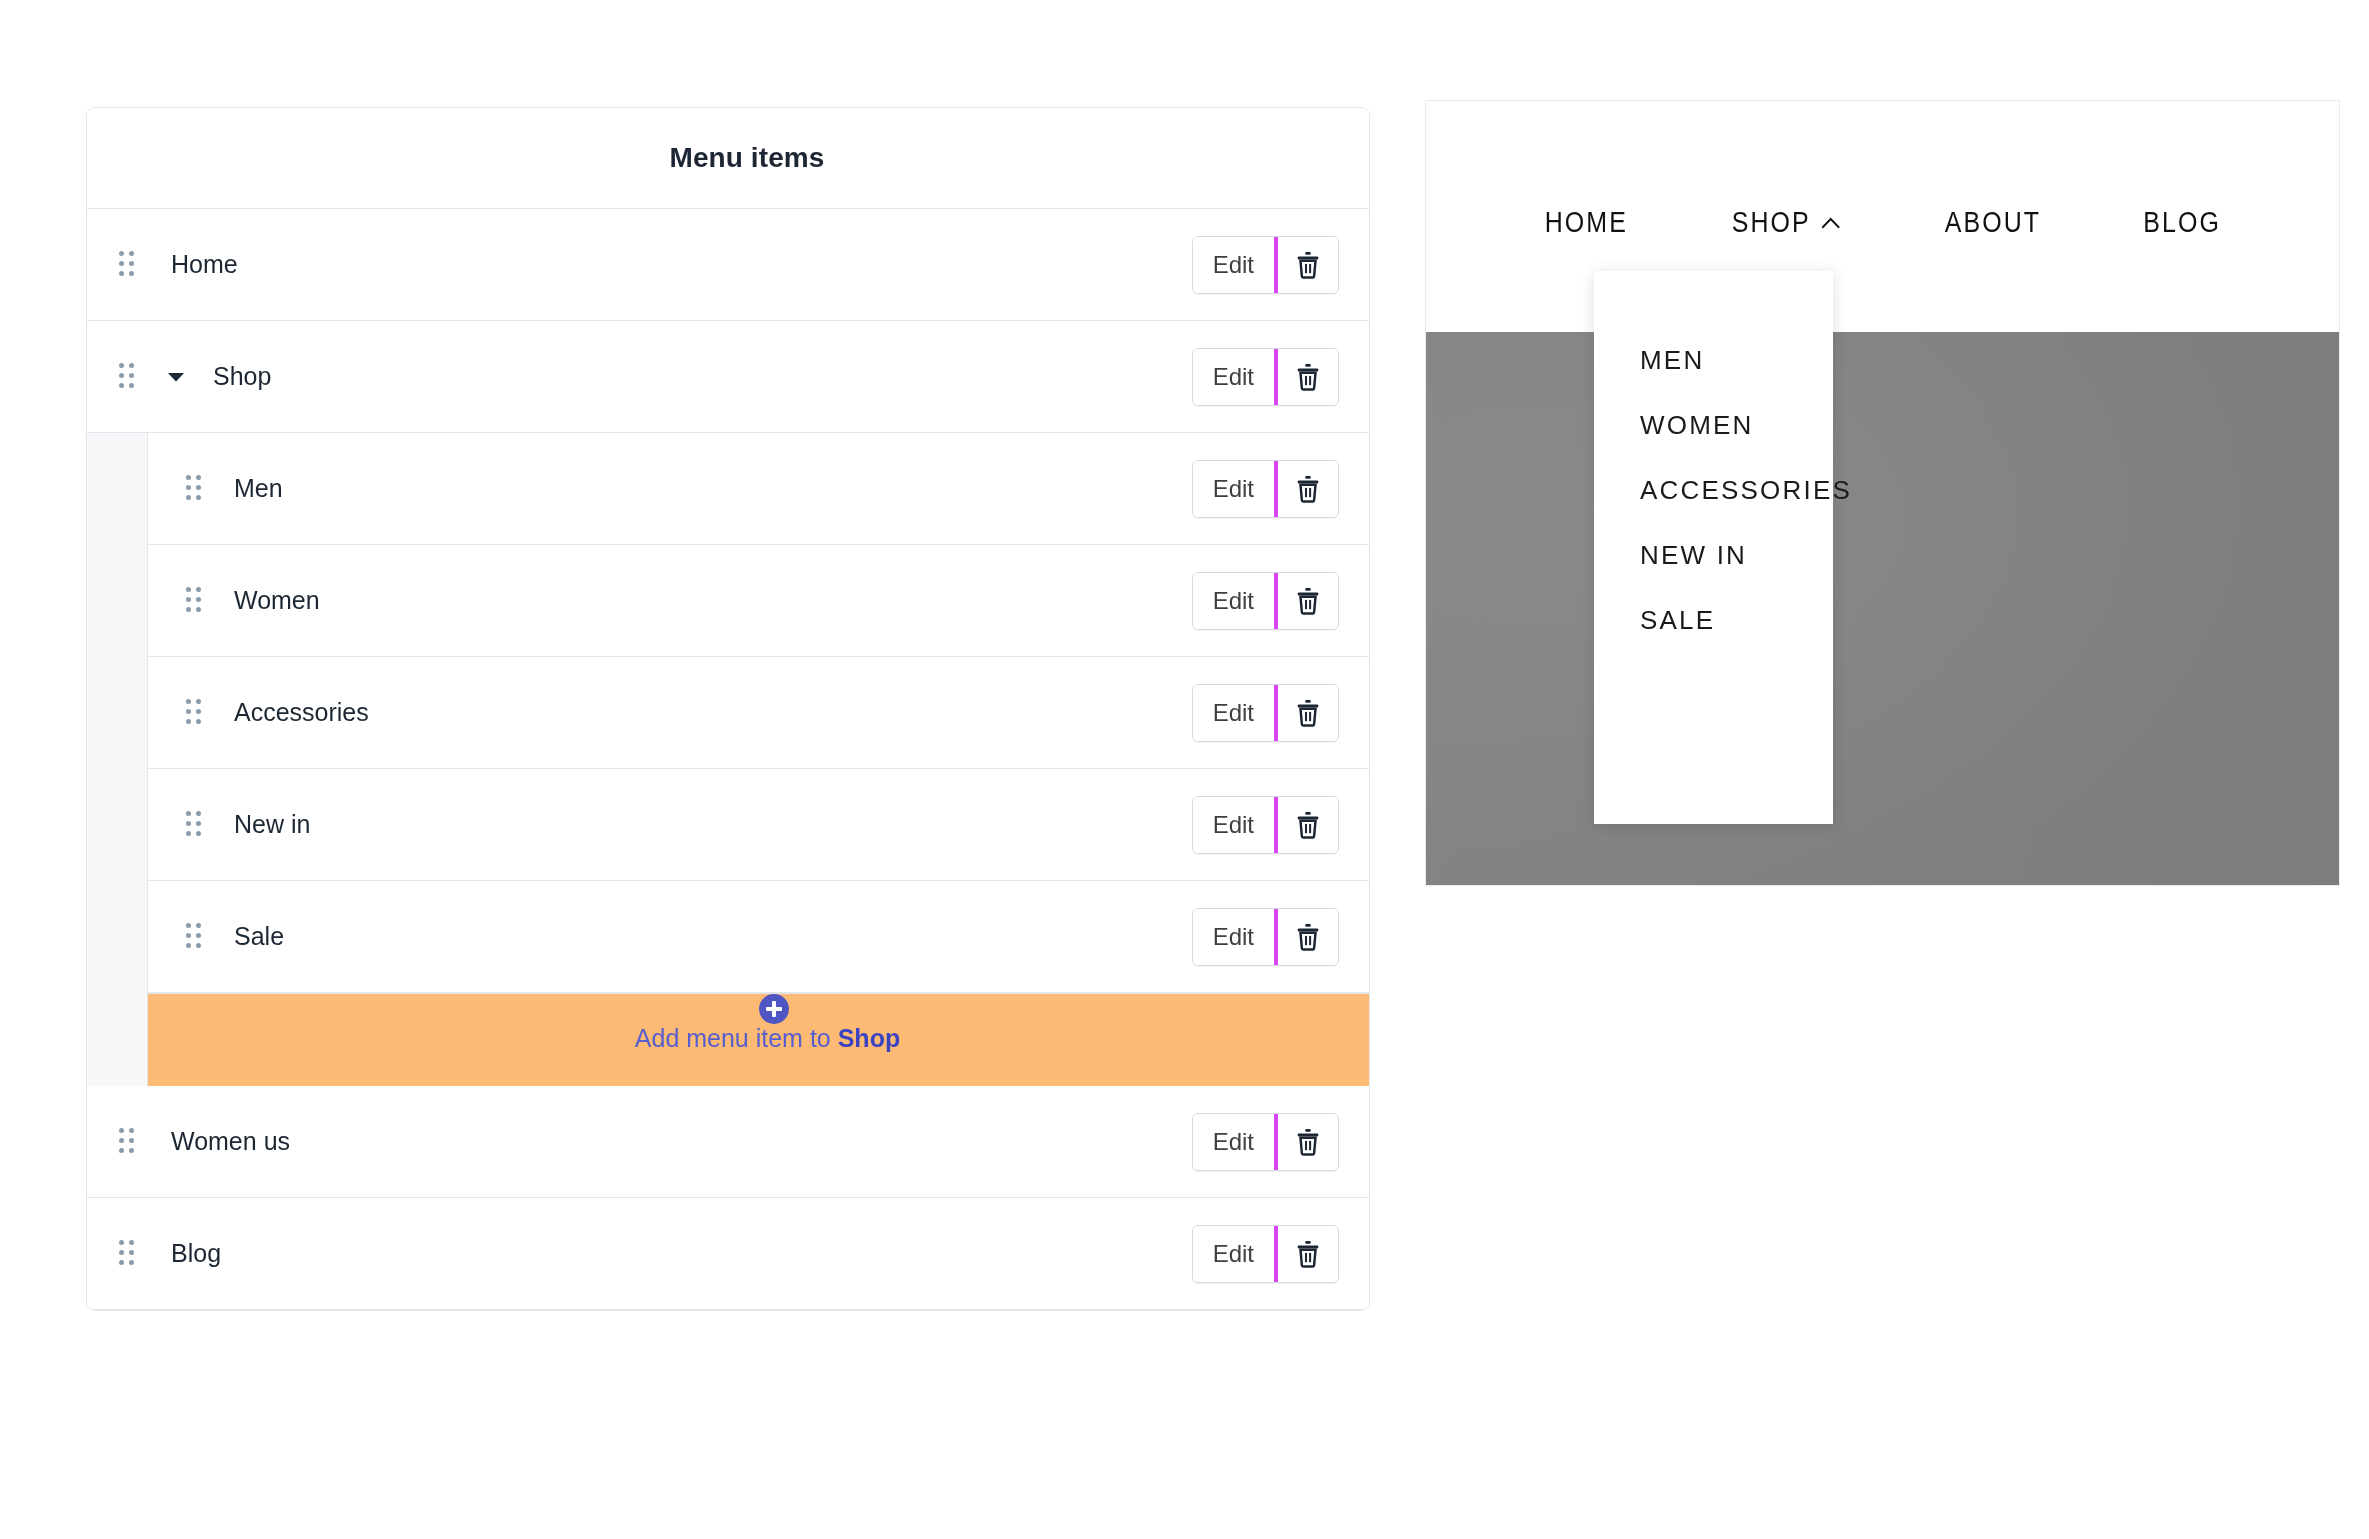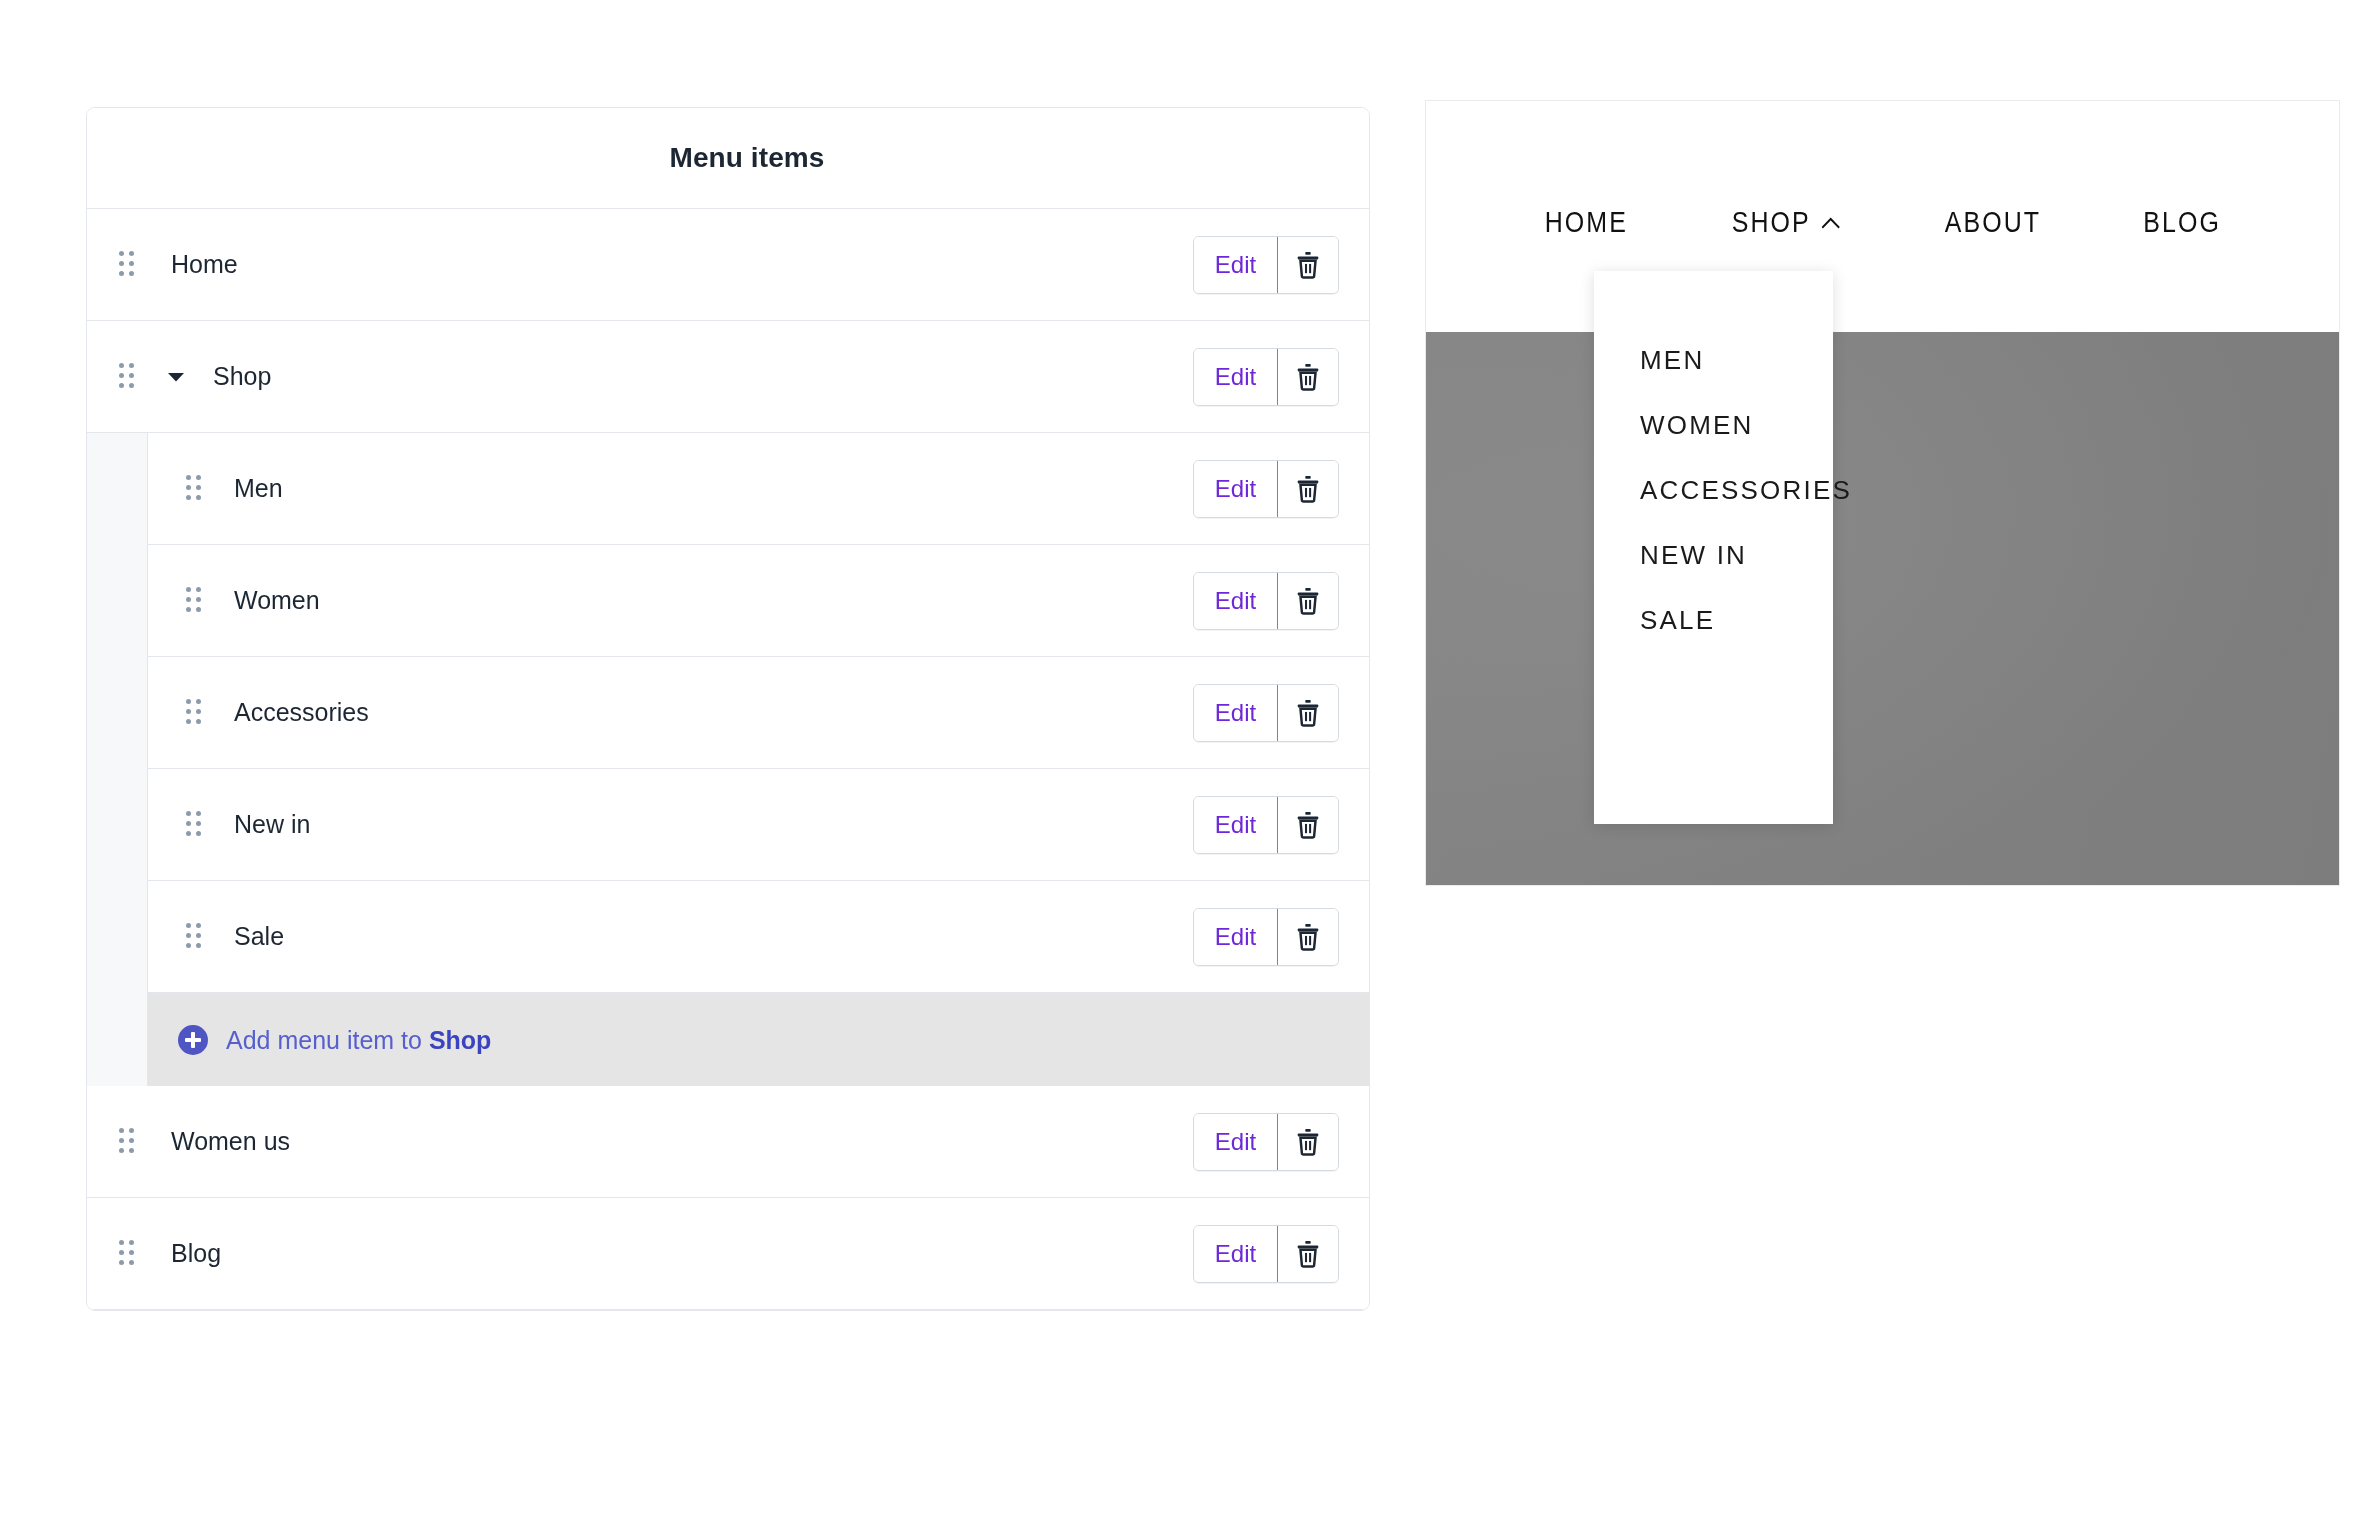--- a/index.html
+++ b/index.html
@@ -141,47 +141,48 @@
     background: #ffffff;
     box-shadow: 0 1px 0 rgba(22,29,37,0.05);
   }
   .btn-edit {
     min-width: 84px;
     padding: 0 20px;
     display: flex;
     align-items: center;
     justify-content: center;
     font-size: 24px;
-    color: #6d28d9;
+    color: #404040;
     background: #ffffff;
     border: none;
-    border-right: 1px solid #d946ef;
+    border-right: 4px solid #d946ef;
     font-family: "Liberation Sans", sans-serif;
     cursor: pointer;
     box-sizing: border-box;
   }
   .btn-delete {
     width: 60px;
     display: flex;
     align-items: center;
     justify-content: center;
     background: #ffffff;
     border: none;
     cursor: pointer;
   }
   .btn-delete svg { display: block; }
 
   
   .add-row {
     display: flex;
     align-items: center;
     height: 93px;
-    background: #e5e5e5;
+    background: #fdba74;
     box-sizing: border-box;
     cursor: pointer;
+    flex-direction: column;
   }
   .add-row.child-add {
     border-top: 1px solid #e3e6ea;
   }
   .add-row.footer-add {
     border-top: 1px solid #e3e6ea;
   }
   .plus-icon {
     width: 30px;
     height: 30px;

